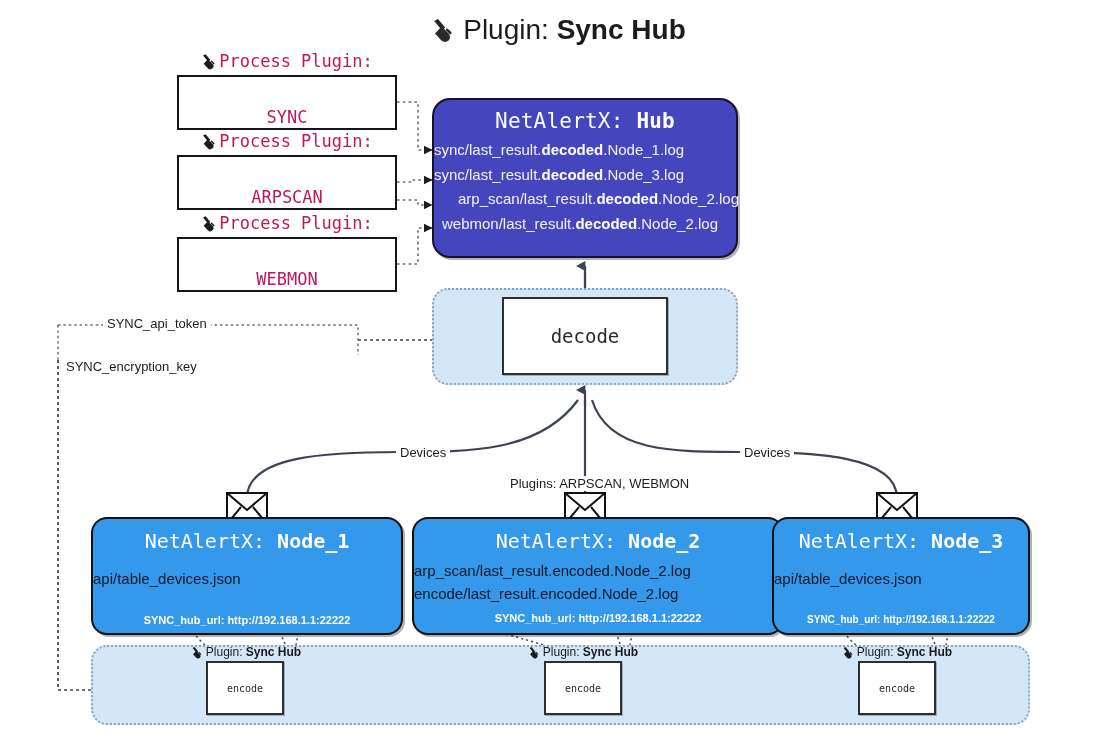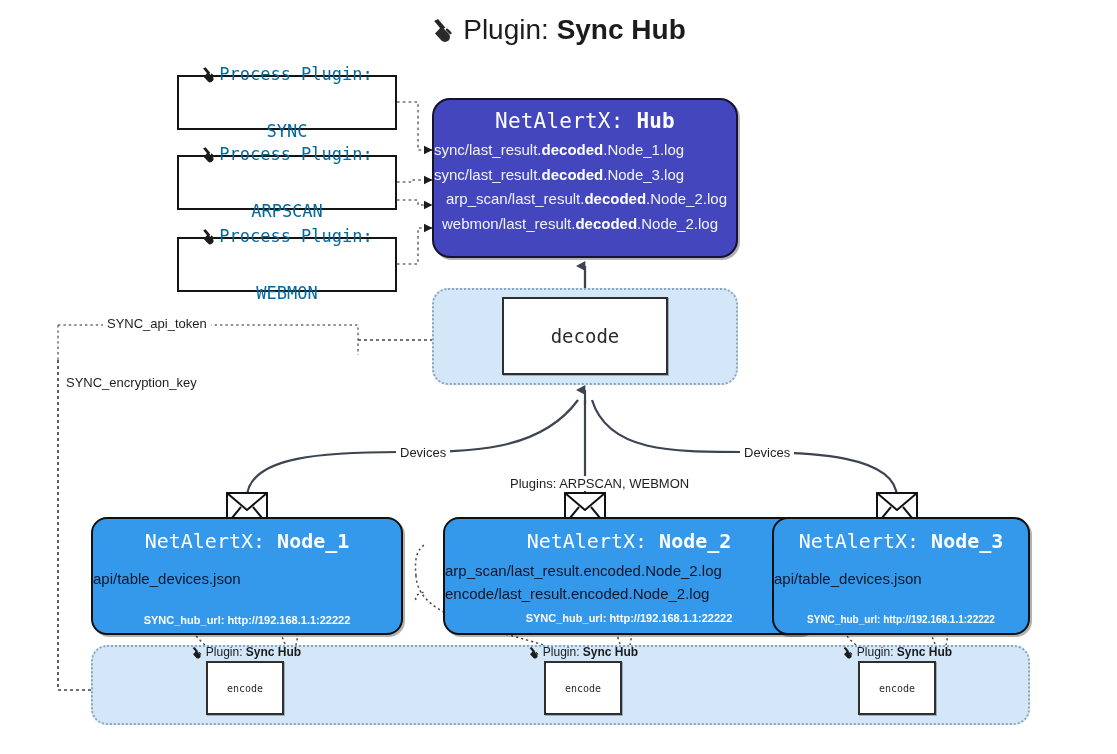--- a/index.html
+++ b/index.html
@@ -10,23 +10,23 @@
   .node{position:absolute;box-sizing:border-box;}
 
   
   #title{left:0;top:14px;width:1117px;text-align:center;font-size:28px;color:#1c1c1c;}
   #title .plug{display:inline-block;vertical-align:-4px;margin-right:6px;}
   #title .b{font-weight:bold;}
 
   
   .procbox{border:2px solid #151515;background:#ffffff;
            font-family:"DejaVu Sans Mono","Liberation Mono",monospace;
-           font-size:17px;color:#0369a1;line-height:1.30;
+           font-size:17px;color:#be185d;line-height:1.30;
            display:flex;flex-direction:column;align-items:center;
-           justify-content:center;text-align:center;gap:31px;}
+           justify-content:flex-end;text-align:center;gap:31px;}
   .procbox .l1{white-space:nowrap;}
   .procbox .l1 .pl{display:inline-block;vertical-align:-3px;margin-right:1px;}
 
   
   #hubUrl{font-size:11.5px;color:#1d1d1d;font-weight:bold;text-align:center;}
   #hub{background:#4446bd;border:2px solid #14142e;border-radius:18px;
        box-shadow:2px 2px 0 rgba(0,0,0,.30);color:#ffffff;
        padding-top:9px;box-sizing:border-box;}
   #hub .hubTitle{font-family:"DejaVu Sans Mono","Liberation Mono",monospace;
        font-size:21px;text-align:center;letter-spacing:.2px;margin-bottom:5px;}
@@ -174,29 +174,29 @@
       </g>
           </svg></span><span>Process Plugin:</span></div>
     <div>WEBMON</div>
   </div>
 
 
   <div class="node" id="hub" style="left:432px;top:98px;width:306px;height:160px;">
     <div class="hubTitle"><span>NetAlertX: </span><b>Hub</b></div>
     <div class="logline"><span>sync/last_result.</span><b>decoded</b><span>.Node_1.log</span></div>
     <div class="logline"><span>sync/last_result.</span><b>decoded</b><span>.Node_3.log</span></div>
-    <div class="logline" style="padding-left:12px;"><span>arp_scan/last_result.</span><b>decoded</b><span>.Node_2.log</span></div>
+    <div class="logline" style="padding-left:24px;"><span>arp_scan/last_result.</span><b>decoded</b><span>.Node_2.log</span></div>
     <div class="logline" style="padding-left:8px;"><span>webmon/last_result.</span><b>decoded</b><span>.Node_2.log</span></div>
   </div>
 
   <div class="node lbcontain" style="left:432px;top:288px;width:306px;height:97px;"></div>
   <div class="node whitebox" id="decodeBox" style="left:502px;top:297px;width:166px;height:78px;">decode</div>
 
   <div class="elabel" style="left:103px;top:316px;">SYNC_api_token</div>
-  <div class="elabel" style="left:62px;top:359px;margin-top:16px;">SYNC_encryption_key</div>
+  <div class="elabel" style="left:62px;top:359px;">SYNC_encryption_key</div>
 
   <div class="elabel" style="left:396px;top:445px;">Devices</div>
   <div class="elabel" style="left:740px;top:445px;">Devices</div>
   <div class="elabel" style="left:506px;top:476px;">Plugins: ARPSCAN, WEBMON</div>
 
   <div class="env" style="left:226px;top:492px;">
     <svg width="42" height="33" viewBox="0 0 42 33">
       <rect x="1" y="1" width="40" height="31" fill="#fff" stroke="#111" stroke-width="2"></rect>
       <path d="M1,1 L21,18 L41,1" fill="none" stroke="#111" stroke-width="2"></path>
       <path d="M1,32 L15,15 M41,32 L27,15" fill="none" stroke="#111" stroke-width="2"></path>
@@ -216,21 +216,21 @@
       <path d="M1,32 L15,15 M41,32 L27,15" fill="none" stroke="#111" stroke-width="2"></path>
     </svg>
   </div>
 
   <div class="node nodebox" style="left:91px;top:517px;width:312px;height:118px;">
     <div class="ntitle"><span>NetAlertX: </span><b>Node_1</b></div>
     <div class="nline" style="margin-top:14px;">api/table_devices.json</div>
     <div class="nhub" style="margin-top:24px;">SYNC_hub_url: http://192.168.1.1:22222</div>
   </div>
 
-  <div class="node nodebox" style="left:443px;top:517px;width:372px;height:118px;">
+  <div class="node nodebox" style="left:412px;top:517px;width:372px;height:118px;">
     <div class="ntitle"><span>NetAlertX: </span><b>Node_2</b></div>
     <div class="nline">arp_scan/last_result.encoded.Node_2.log</div>
     <div class="nline">encode/last_result.encoded.Node_2.log</div>
     <div class="nhub" style="margin-top:6px;">SYNC_hub_url: http://192.168.1.1:22222</div>
   </div>
 
   <div class="node nodebox" style="left:772px;top:517px;width:258px;height:118px;">
     <div class="ntitle"><span>NetAlertX: </span><b>Node_3</b></div>
     <div class="nline" style="margin-top:14px;">api/table_devices.json</div>
     <div class="nhub" style="margin-top:24px;font-size:10px;">SYNC_hub_url: http://192.168.1.1:22222</div>

